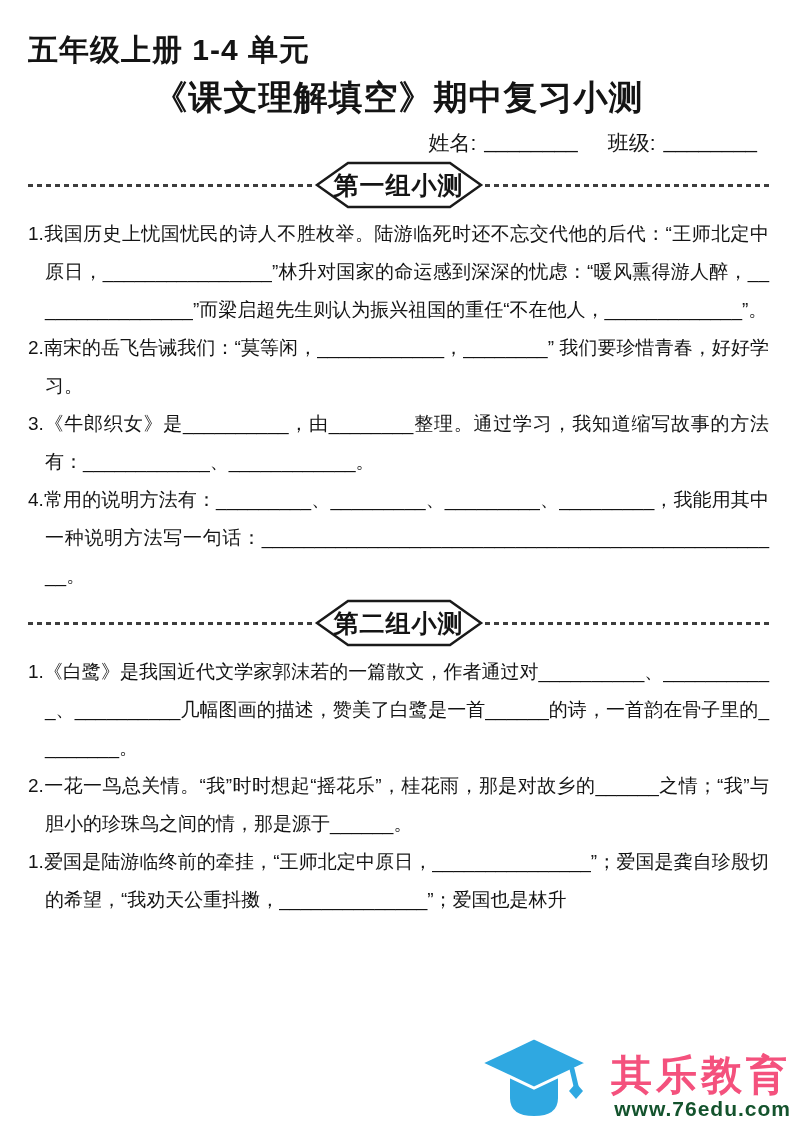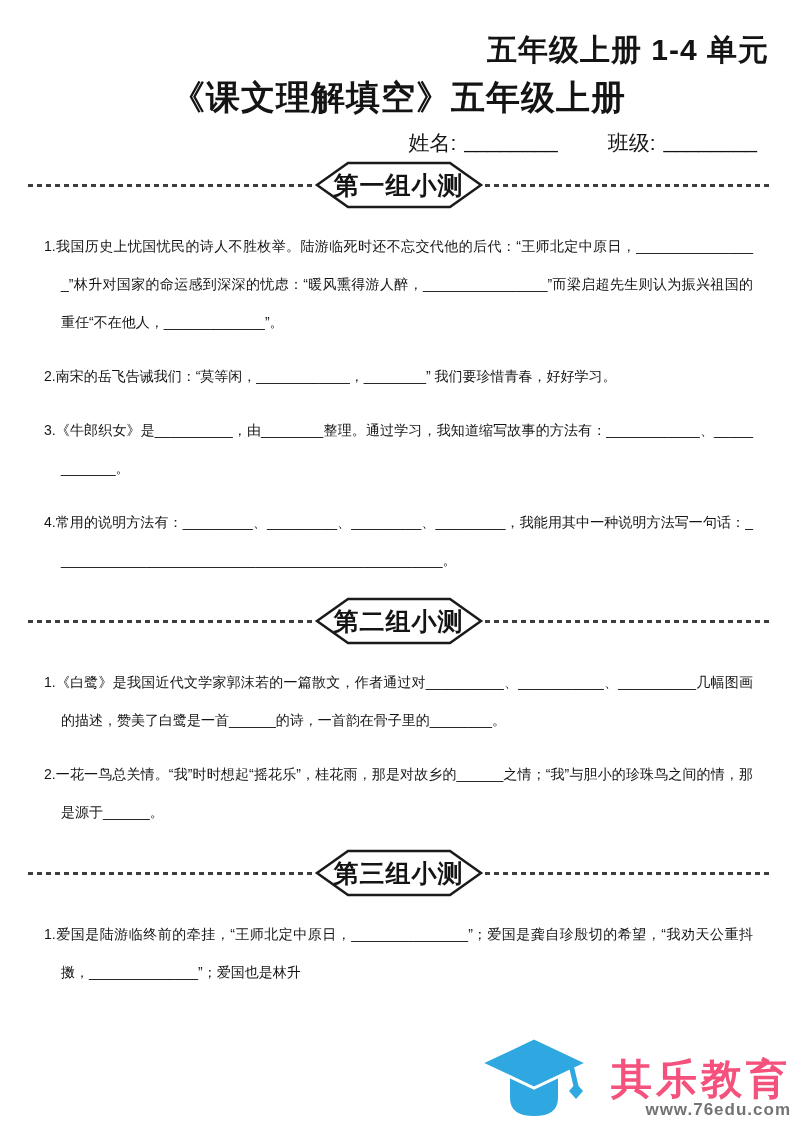--- a/index.html
+++ b/index.html
@@ -8,92 +8,92 @@
     background: #ffffff;
     color: #141414;
     font-family: "Liberation Sans", sans-serif;
     position: relative;
     overflow: hidden;
   }
   .page { padding: 30px 24px 0 28px; }
 
   .title-1 {
     margin: 0 0 4px 0;
-    text-align: right;
+    text-align: left;
     font-size: 30px; font-weight: bold;
     letter-spacing: 1px;
   }
   .title-2 {
     margin: 0 0 8px 0;
     text-align: center;
     font-size: 34px; font-weight: bold;
     letter-spacing: 1px;
   }
 
   .name-row {
     display: flex; justify-content: flex-end; align-items: flex-start;
     font-size: 21px;
     padding-right: 12px;
     margin-bottom: 2px;
   }
   .name-row .lbl { margin-right: 8px; }
-  .name-row .grp2 { margin-left: 50px; }
+  .name-row .grp2 { margin-left: 30px; }
   .uline { letter-spacing: 0; white-space: nowrap; }
 
   .divider {
     display: flex; align-items: center;
     height: 52px;
     margin: 2px 0 4px 0;
   }
   .dash {
     flex: 1 1 auto; height: 3px;
     background: repeating-linear-gradient(90deg, #3d3d3d 0 5px, transparent 5px 9px);
   }
   .badge { position: relative; flex: 0 0 auto; width: 172px; height: 52px; }
   .badge svg { position: absolute; left: 0; top: 0; }
   .badge-label {
     position: absolute; left: 0; top: 0; right: 0; bottom: 0;
     display: flex; align-items: center; justify-content: center;
     font-size: 25px; font-weight: bold; letter-spacing: 1px;
   }
 
   .q {
-    font-size: 14px;
+    font-size: 19px;
     line-height: 38px;
-    margin: 16px;
+    margin: 0;
     text-align: justify;
     word-break: break-all;
     padding-left: 17px;
     text-indent: -17px;
   }
 
   .logo {
     position: absolute; right: 2px; bottom: 0;
     display: flex; align-items: flex-end; gap: 20px;
     z-index: 5;
   }
   .logo-text { text-align: right; padding-bottom: 2px; }
   .brand-name {
     font-size: 41px; font-weight: bold;
     color: #F4517D; letter-spacing: 4px; line-height: 1.05;
     white-space: nowrap;
   }
   .brand-url {
-    font-size: 17px; font-weight: bold;
-    color: #737373; letter-spacing: 1px; line-height: 1.1;
+    font-size: 21px; font-weight: bold;
+    color: #14532d; letter-spacing: 1px; line-height: 1.1;
     white-space: nowrap;
   }
 </style>
 </head>
 <body>
 
 <div class="page">
 
   <h1 class="title-1">五年级上册 1-4 单元</h1>
-  <h2 class="title-2">《课文理解填空》五年级上册</h2>
+  <h2 class="title-2">《课文理解填空》期中复习小测</h2>
 
   <div class="name-row">
     <span class="lbl">姓名:</span>
     <span class="uline">________</span>
     <span class="lbl grp2">班级:</span>
     <span class="uline">________</span>
   </div>
 
   <div class="divider">
     <span class="dash"></span>
@@ -118,30 +118,20 @@
         <polygon points="4,26 35,4 137,4 168,26 137,48 35,48" fill="#ffffff" stroke="#1a1a1a" stroke-width="2.5"></polygon>
       </svg>
       <span class="badge-label">第二组小测</span>
     </span>
     <span class="dash"></span>
   </div>
 
   <p class="q">1.《白鹭》是我国近代文学家郭沫若的一篇散文，作者通过对__________、___________、__________几幅图画的描述，赞美了白鹭是一首______的诗，一首韵在骨子里的________。</p>
   <p class="q">2.一花一鸟总关情。“我”时时想起“摇花乐”，桂花雨，那是对故乡的______之情；“我”与胆小的珍珠鸟之间的情，那是源于______。</p>
 
-  <div class="divider">
-    <span class="dash"></span>
-    <span class="badge">
-      <svg width="172" height="52" viewBox="0 0 172 52">
-        <polygon points="4,26 35,4 137,4 168,26 137,48 35,48" fill="#ffffff" stroke="#1a1a1a" stroke-width="2.5"></polygon>
-      </svg>
-      <span class="badge-label">第三组小测</span>
-    </span>
-    <span class="dash"></span>
-  </div>
 
   <p class="q">1.爱国是陆游临终前的牵挂，“王师北定中原日，_______________”；爱国是龚自珍殷切的希望，“我劝天公重抖擞，______________”；爱国也是林升</p>
 
 </div>
 
 <div class="logo">
   <svg width="114" height="86" viewBox="0 0 114 86">
     <path d="M33 38 L81 38 L81 62 Q81 80 57 80 Q33 80 33 62 Z" fill="#2FA8E1"></path>
     <polygon points="57,2 110,27 57,52 4,27" fill="#2FA8E1" stroke="#ffffff" stroke-width="3"></polygon>
     <path d="M95 33 L99 50" stroke="#2FA8E1" stroke-width="5" fill="none" stroke-linecap="round"></path>

